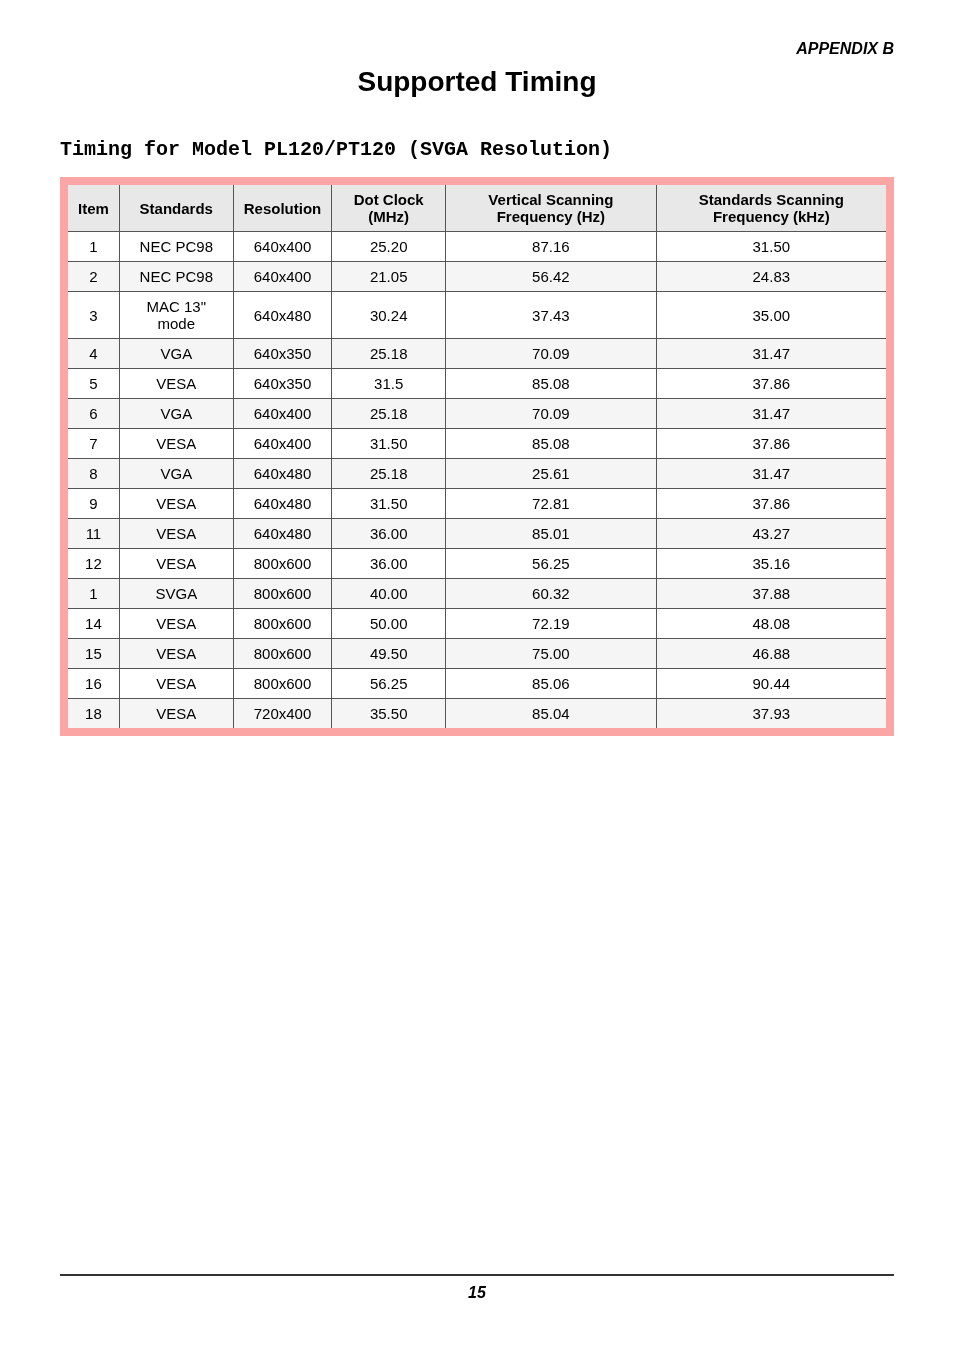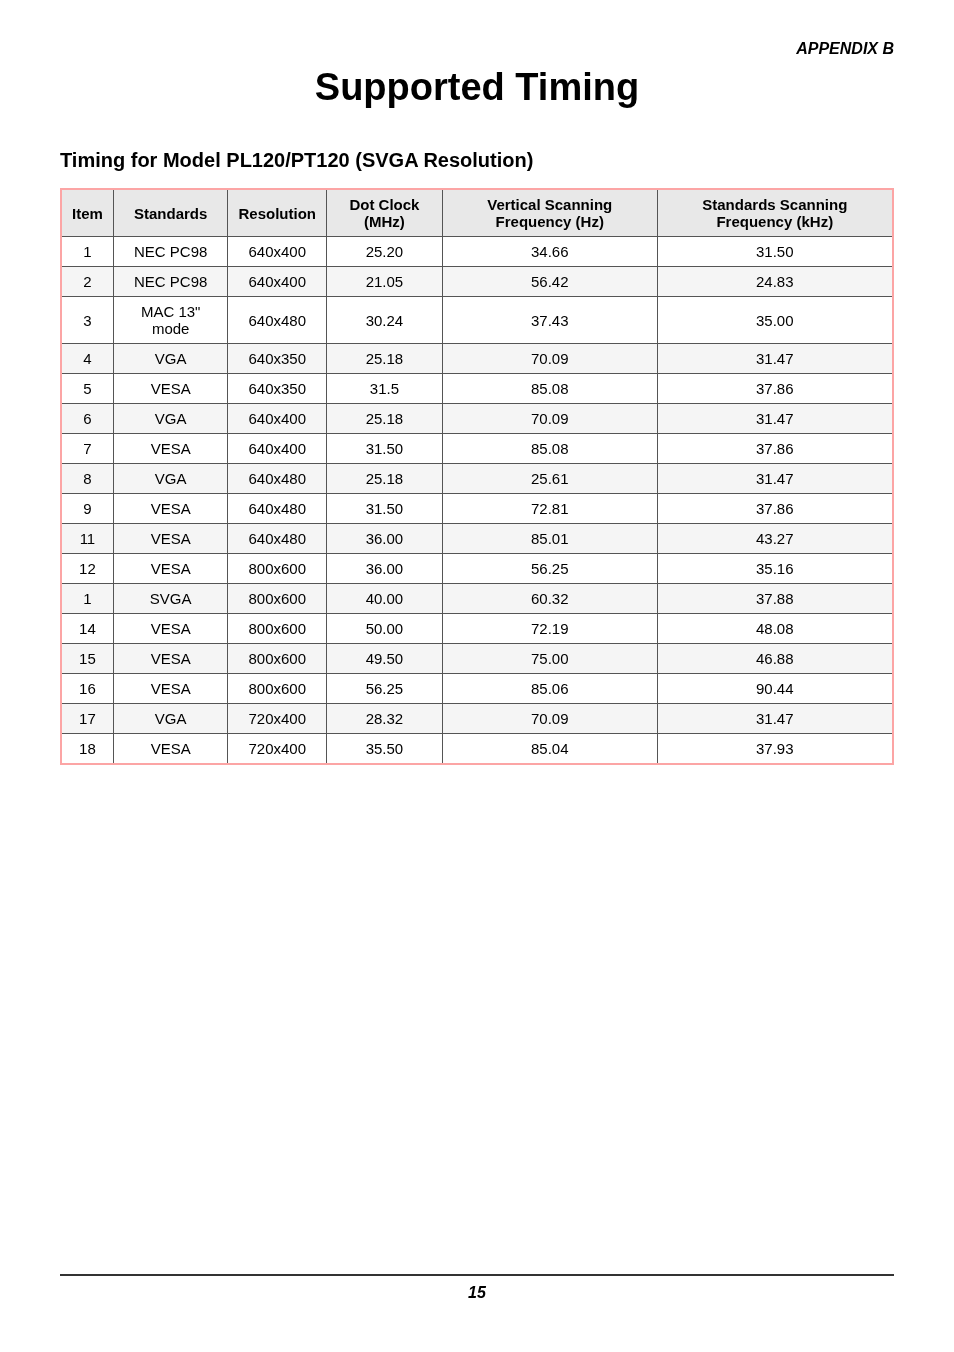--- a/index.html
+++ b/index.html
@@ -21,37 +21,37 @@
       text-align: right;
       font-size: 16px;
       font-style: italic;
       font-weight: bold;
       margin-bottom: 8px;
       font-family: Arial, Helvetica, sans-serif;
     }
 
     .page-title {
       text-align: center;
-      font-size: 38px;
+      font-size: 28px;
       font-weight: bold;
       margin-bottom: 40px;
       font-family: Arial, Helvetica, sans-serif;
     }
 
     .section-title {
       font-size: 20px;
       font-weight: bold;
       margin-bottom: 16px;
-      font-family: Liberation Sans, sans-serif;
+      font-family: Liberation Mono, monospace;
     }
 
     table {
       width: 100%;
       border-collapse: collapse;
-      border: 2px solid #fca5a5;
+      border: 8px solid #fca5a5;
     }
 
     th, td {
       border: 1px solid #555;
       padding: 6px 10px;
       text-align: center;
       font-size: 15px;
       font-family: Arial, Helvetica, sans-serif;
     }
 
@@ -104,21 +104,21 @@
       <th>Vertical Scanning Frequency (Hz)</th>
       <th>Standards Scanning Frequency (kHz)</th>
     </tr>
   </thead>
   <tbody id="table-body">
   <tr>
         <td>1</td>
         <td>NEC PC98</td>
         <td>640x400</td>
         <td>25.20</td>
-        <td>34.66</td>
+        <td>87.16</td>
         <td>31.50</td>
       </tr>
       <tr>
         <td>2</td>
         <td>NEC PC98</td>
         <td>640x400</td>
         <td>21.05</td>
         <td>56.42</td>
         <td>24.83</td>
       </tr>
@@ -220,28 +220,20 @@
       </tr>
       <tr>
         <td>16</td>
         <td>VESA</td>
         <td>800x600</td>
         <td>56.25</td>
         <td>85.06</td>
         <td>90.44</td>
       </tr>
       <tr>
-        <td>17</td>
-        <td>VGA</td>
-        <td>720x400</td>
-        <td>28.32</td>
-        <td>70.09</td>
-        <td>31.47</td>
-      </tr>
-      <tr>
         <td>18</td>
         <td>VESA</td>
         <td>720x400</td>
         <td>35.50</td>
         <td>85.04</td>
         <td>37.93</td>
       </tr>
     </tbody>
 </table>
 

